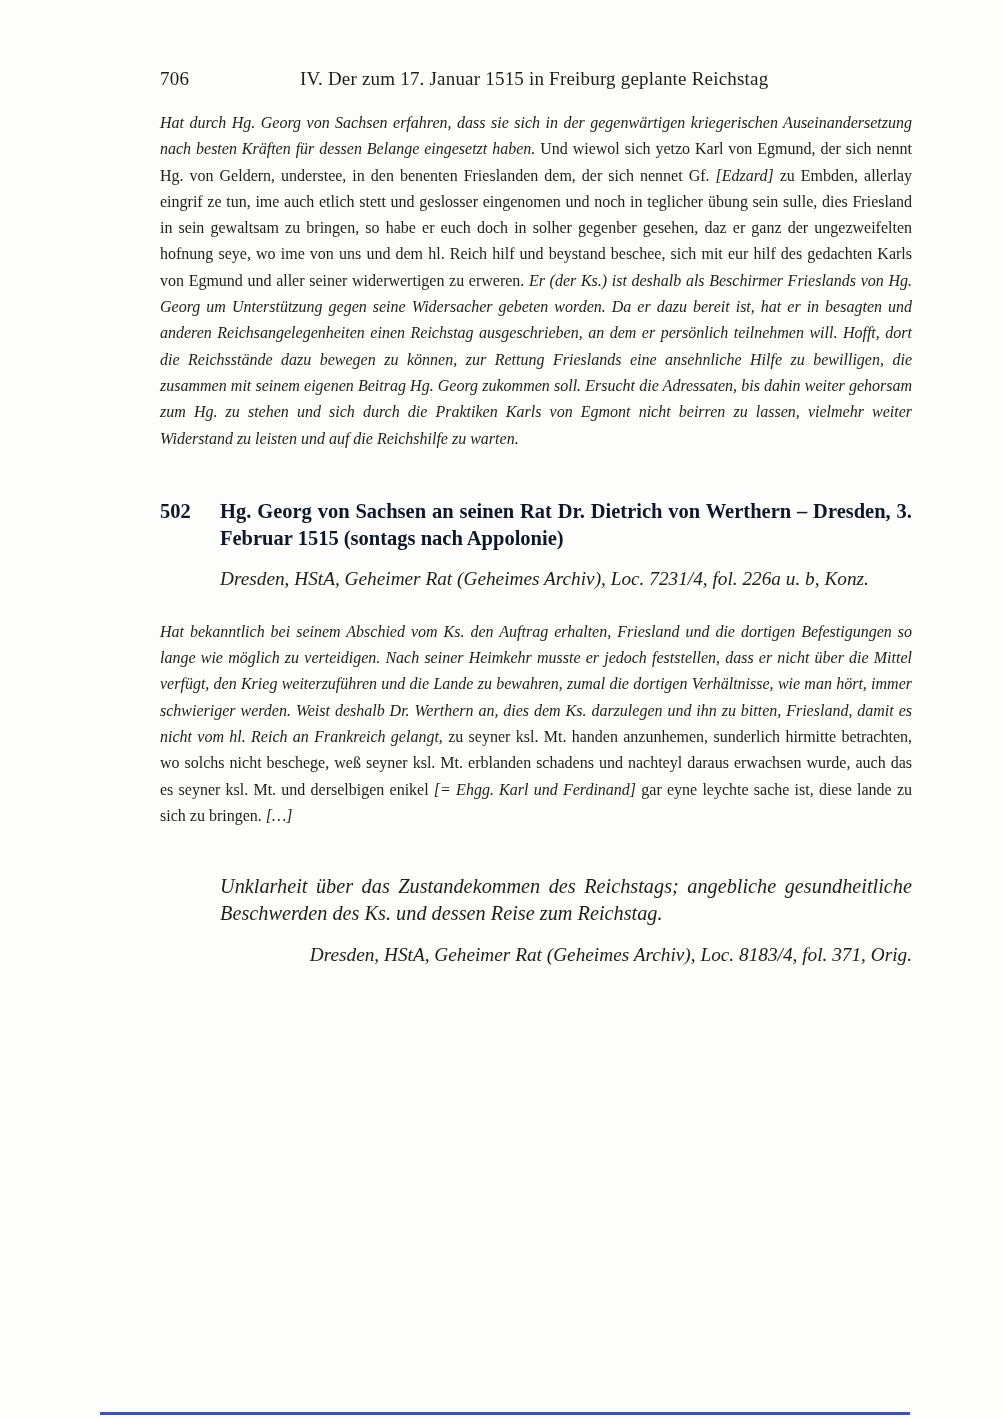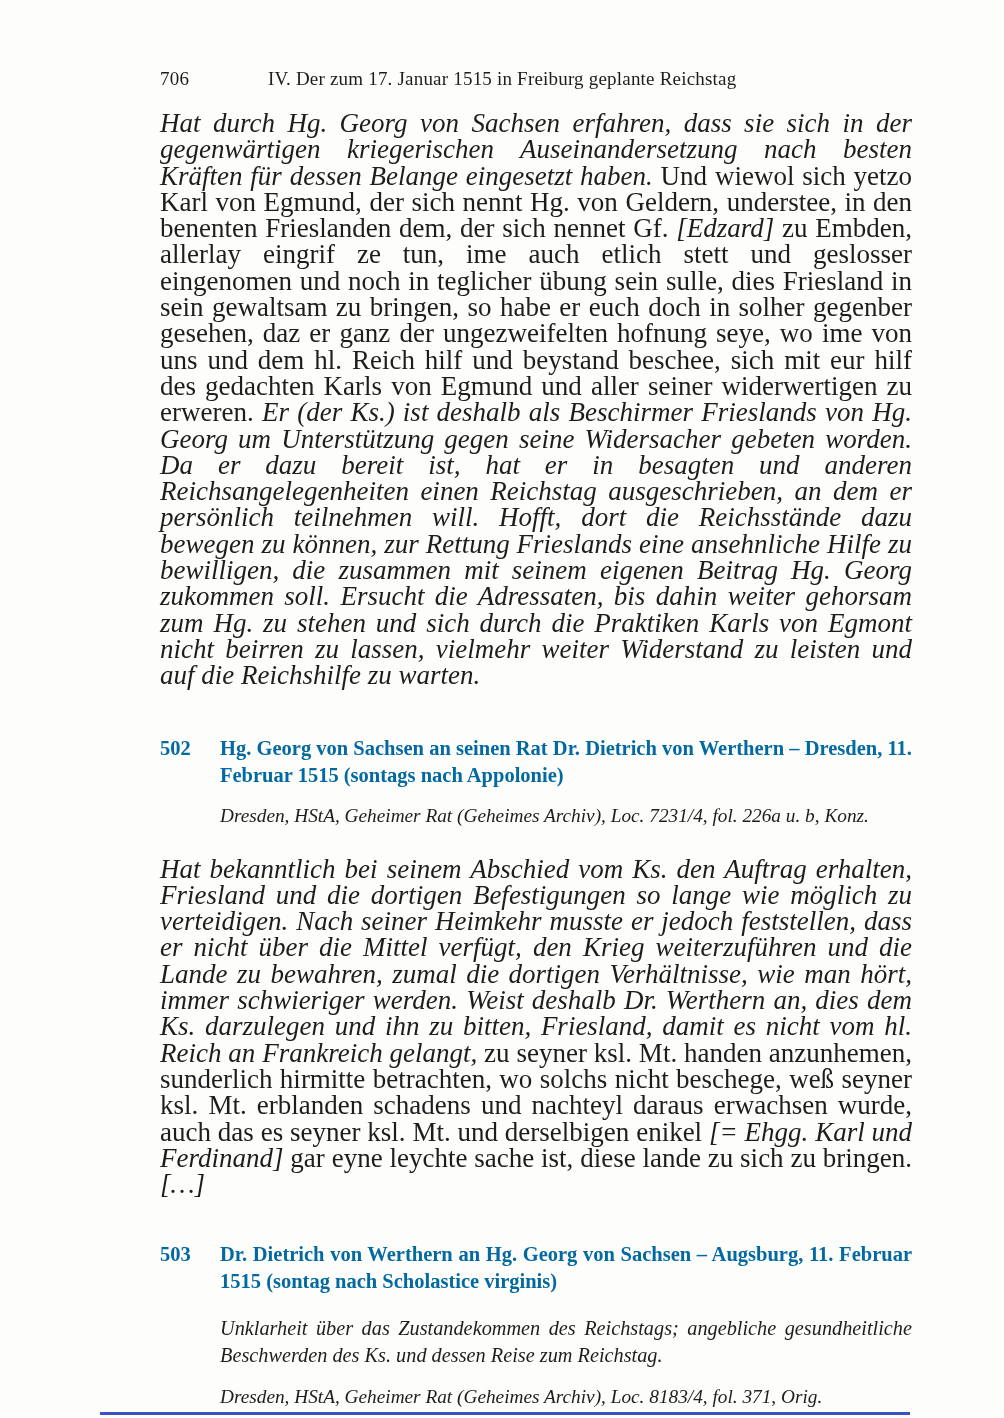--- a/index.html
+++ b/index.html
@@ -25,43 +25,43 @@
   .running-head {
     display: flex;
     align-items: baseline;
     font-size: 19px;
     letter-spacing: 0.2px;
   }
   .page-num {
     min-width: 40px;
   }
   .head-title {
-    margin-left: 68px;
+    margin-left: 100px;
   }
   .para {
-    font-size: 27px;
+    font-size: 16px;
     line-height: 26.3px;
     text-align: justify;
     margin: 0;
   }
   .intro-para { margin-top: 20px; }
   .it { font-style: italic; }
   .rm { font-style: normal; }
 
   .entry { display: block; }
   .entry-502 { margin-top: 46px; }
   .entry-503 { margin-top: 44px; }
 
   .entry-head {
     display: grid;
     grid-template-columns: 60px 1fr;
     font-weight: bold;
     font-size: 20.5px;
     line-height: 27px;
-    color: #0369a1;
+    color: #0f172a;
   }
   .entry-num { }
   .entry-title {
     margin: 0;
     font-size: inherit;
     font-weight: bold;
     text-align: justify;
   }
   .source {
     margin: 14px 0 0 60px;
@@ -70,21 +70,21 @@
     font-style: italic;
   }
   .summary-502 { margin-top: 28px; }
   .summary-503 {
     margin: 20px 0 16px 60px;
     font-size: 20.3px;
     line-height: 26.3px;
     text-align: justify;
     font-style: italic;
   }
-  .source-503 { margin-top: 14px; }
+  .source-503 { margin-top: 14px; text-align: right; }
 
   .bottom-line {
     position: absolute;
     left: 100px;
     width: 810px;
     height: 3px;
     bottom: 3px;
   }
 </style>
 </head>
@@ -95,30 +95,26 @@
   <header class="running-head">
     <span class="page-num">706</span>
     <span class="head-title">IV. Der zum 17. Januar 1515 in Freiburg geplante Reichstag</span>
   </header>
 
   <p class="para intro-para"><span class="it">Hat durch Hg. Georg von Sachsen erfahren, dass sie sich in der gegenwärtigen kriegerischen Auseinandersetzung nach besten Kräften für dessen Belange eingesetzt haben. </span><span class="rm">Und wiewol sich yetzo Karl von Egmund, der sich nennt Hg. von Geldern, understee, in den benenten Frieslanden dem, der sich nennet Gf. </span><span class="it">[Edzard] </span><span class="rm">zu Embden, allerlay eingrif ze tun, ime auch etlich stett und geslosser eingenomen und noch in teglicher übung sein sulle, dies Friesland in sein gewaltsam zu bringen, so habe er euch doch in solher gegenber gesehen, daz er ganz der ungezweifelten hofnung seye, wo ime von uns und dem hl. Reich hilf und beystand beschee, sich mit eur hilf des gedachten Karls von Egmund und aller seiner widerwertigen zu erweren. </span><span class="it">Er (der Ks.) ist deshalb als Beschirmer Frieslands von Hg. Georg um Unterstützung gegen seine Widersacher gebeten worden. Da er dazu bereit ist, hat er in besagten und anderen Reichsangelegenheiten einen Reichstag ausgeschrieben, an dem er persönlich teilnehmen will. Hofft, dort die Reichsstände dazu bewegen zu können, zur Rettung Frieslands eine ansehnliche Hilfe zu bewilligen, die zusammen mit seinem eigenen Beitrag Hg. Georg zukommen soll. Ersucht die Adressaten, bis dahin weiter gehorsam zum Hg. zu stehen und sich durch die Praktiken Karls von Egmont nicht beirren zu lassen, vielmehr weiter Widerstand zu leisten und auf die Reichshilfe zu warten.</span></p>
 
   <section class="entry entry-502">
     <div class="entry-head">
       <span class="entry-num">502</span>
-      <h2 class="entry-title">Hg. Georg von Sachsen an seinen Rat Dr. Dietrich von Werthern – Dresden, 11. Februar 1515 (sontags nach Appolonie)</h2>
+      <h2 class="entry-title">Hg. Georg von Sachsen an seinen Rat Dr. Dietrich von Werthern – Dresden, 3. Februar 1515 (sontags nach Appolonie)</h2>
     </div>
     <p class="source">Dresden, HStA, Geheimer Rat (Geheimes Archiv), Loc. 7231/4, fol. 226a u. b, Konz.</p>
     <p class="para summary-502"><span class="it">Hat bekanntlich bei seinem Abschied vom Ks. den Auftrag erhalten, Friesland und die dortigen Befestigungen so lange wie möglich zu verteidigen. Nach seiner Heimkehr musste er jedoch feststellen, dass er nicht über die Mittel verfügt, den Krieg weiterzuführen und die Lande zu bewahren, zumal die dortigen Verhältnisse, wie man hört, immer schwieriger werden. Weist deshalb Dr. Werthern an, dies dem Ks. darzulegen und ihn zu bitten, Friesland, damit es nicht vom hl. Reich an Frankreich gelangt, </span><span class="rm">zu seyner ksl. Mt. handen anzunhemen, sunderlich hirmitte betrachten, wo solchs nicht beschege, weß seyner ksl. Mt. erblanden schadens und nachteyl daraus erwachsen wurde, auch das es seyner ksl. Mt. und derselbigen enikel </span><span class="it">[= Ehgg. Karl und Ferdinand] </span><span class="rm">gar eyne leychte sache ist, diese lande zu sich zu bringen. </span><span class="it">[…]</span></p>
   </section>
 
   <section class="entry entry-503">
-    <div class="entry-head">
-      <span class="entry-num">503</span>
-      <h2 class="entry-title">Dr. Dietrich von Werthern an Hg. Georg von Sachsen – Augsburg, 11. Februar 1515 (sontag nach Scholastice virginis)</h2>
-    </div>
     <p class="summary-503">Unklarheit über das Zustandekommen des Reichstags; angebliche gesundheitliche Beschwerden des Ks. und dessen Reise zum Reichstag.</p>
     <p class="source source-503">Dresden, HStA, Geheimer Rat (Geheimes Archiv), Loc. 8183/4, fol. 371, Orig.</p>
   </section>
 
 </div>
 
 <div class="bottom-line" style="background-color: rgb(60, 80, 200);"></div>
 
 </body></html>

